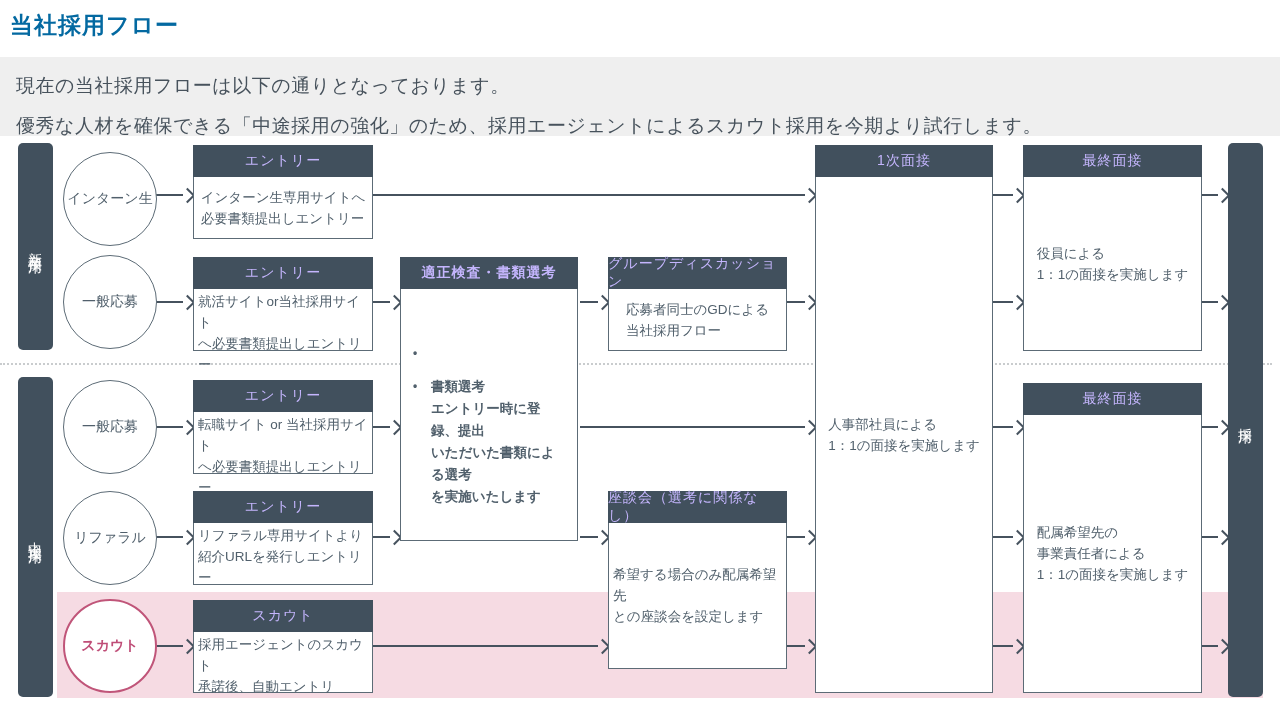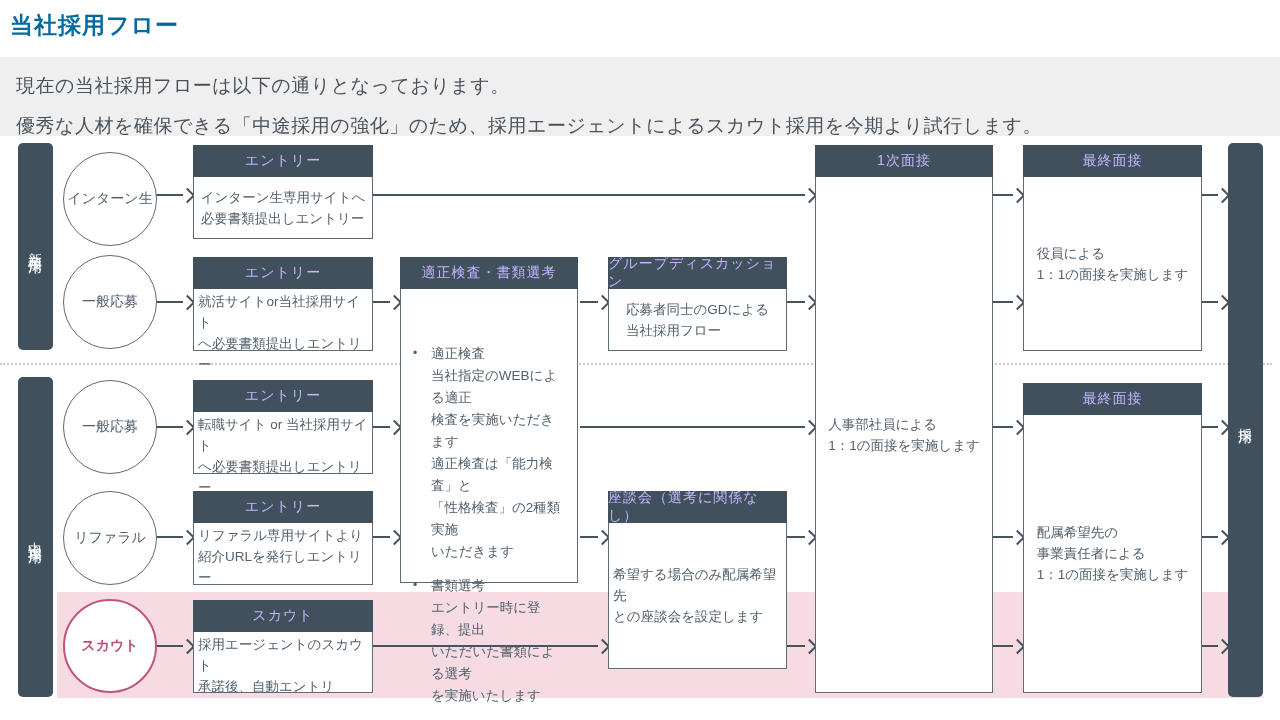--- a/index.html
+++ b/index.html
@@ -127,31 +127,25 @@
       <div class="box-header">エントリー</div>
       <div class="box-body">リファラル専用サイトより
 紹介URLを発行しエントリー</div>
     </div>
     <div class="box" style="left:193px;top:600px;width:180px;height:93px;">
       <div class="box-header">スカウト</div>
       <div class="box-body">採用エージェントのスカウト
 承諾後、自動エントリ</div>
     </div>
 
-    <div class="box" style="left:400px;top:257px;width:178px;height:326px;">
+    <div class="box" style="left:400px;top:257px;width:178px;height:284px;font-weight:bold;">
       <div class="box-header">適正検査・書類選考</div>
       <div class="box-body bullets">
         <div class="bullet">
           <span class="marker">•</span>
-          <div class="bullet-text"><span>適正検査</span>
-<span>当社指定のWEBによる適正
-検査を実施いただきます
-適正検査は「能力検査」と
-「性格検査」の2種類実施
-いただきます</span></div>
         </div>
         <div class="bullet">
           <span class="marker">•</span>
           <div class="bullet-text"><span>書類選考</span>
 <span>エントリー時に登録、提出
 いただいた書類による選考
 を実施いたします</span></div>
         </div>
       </div>
     </div>

